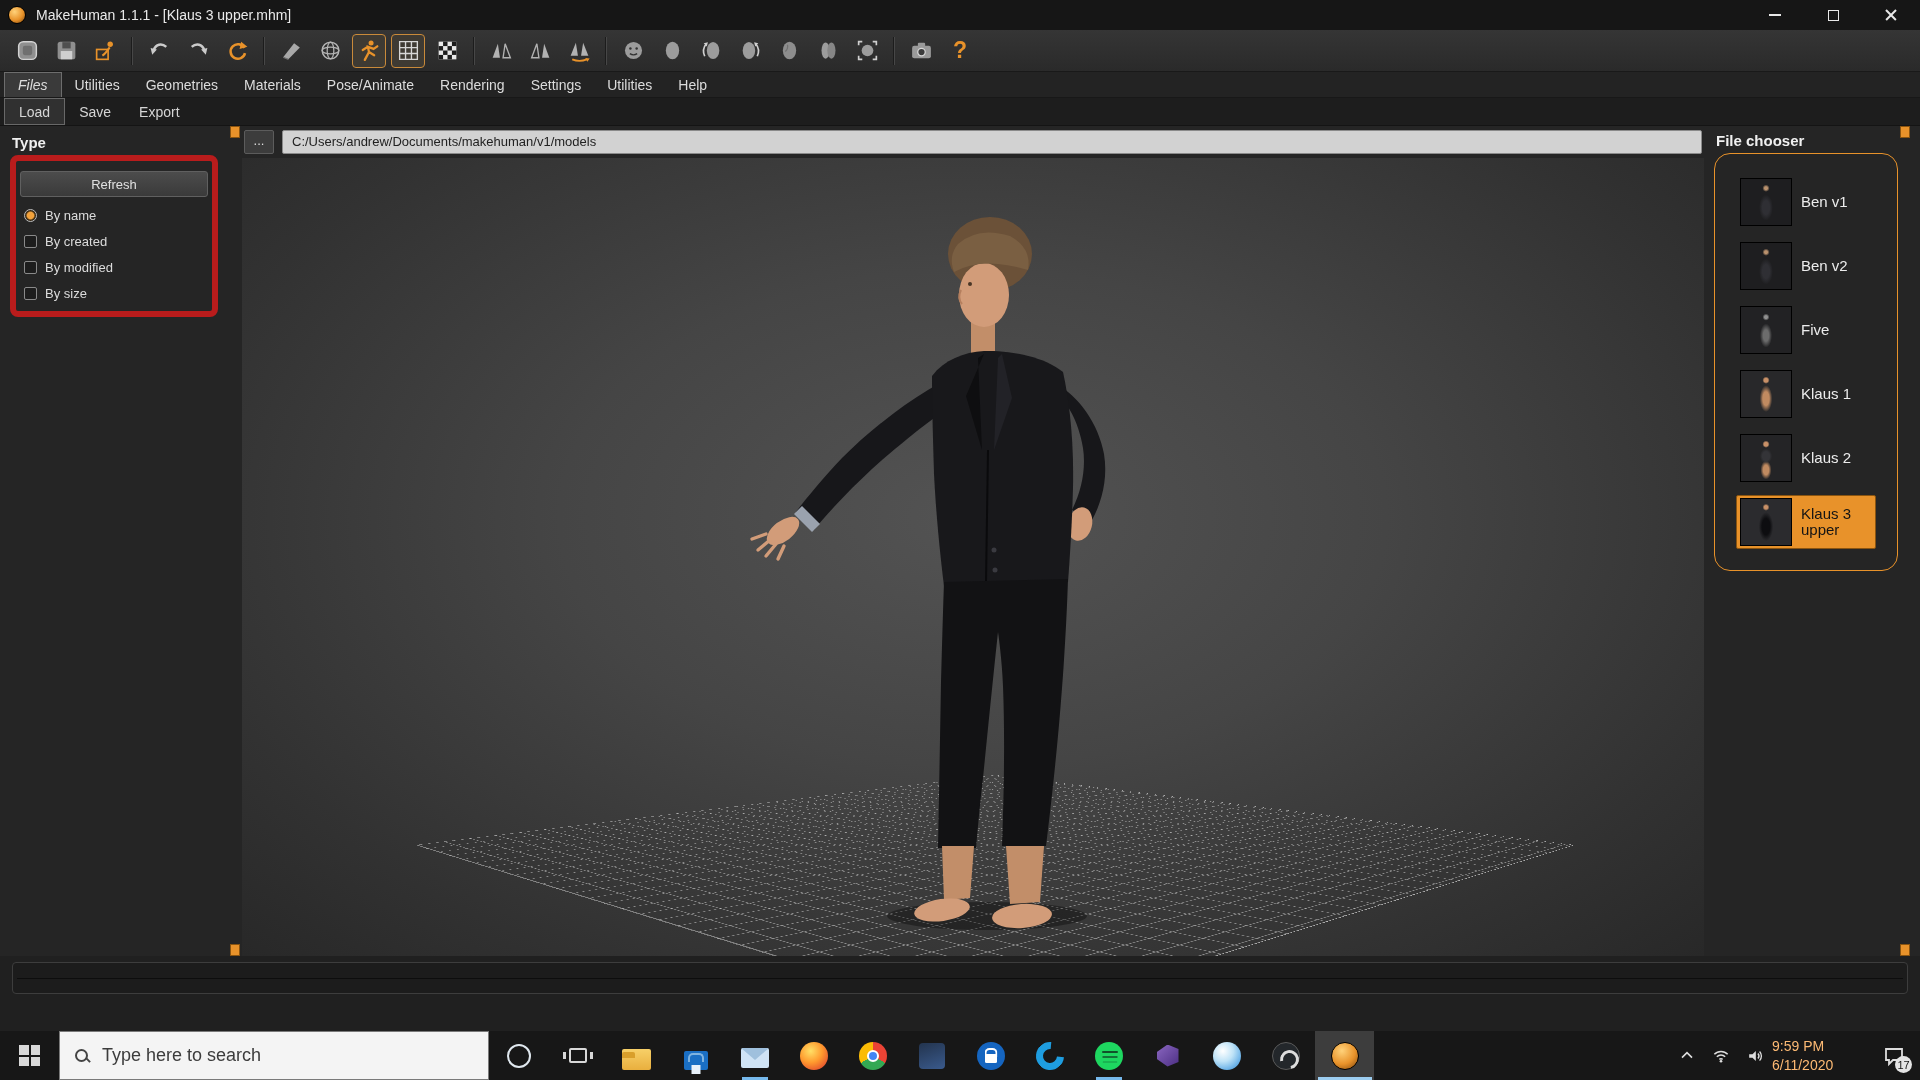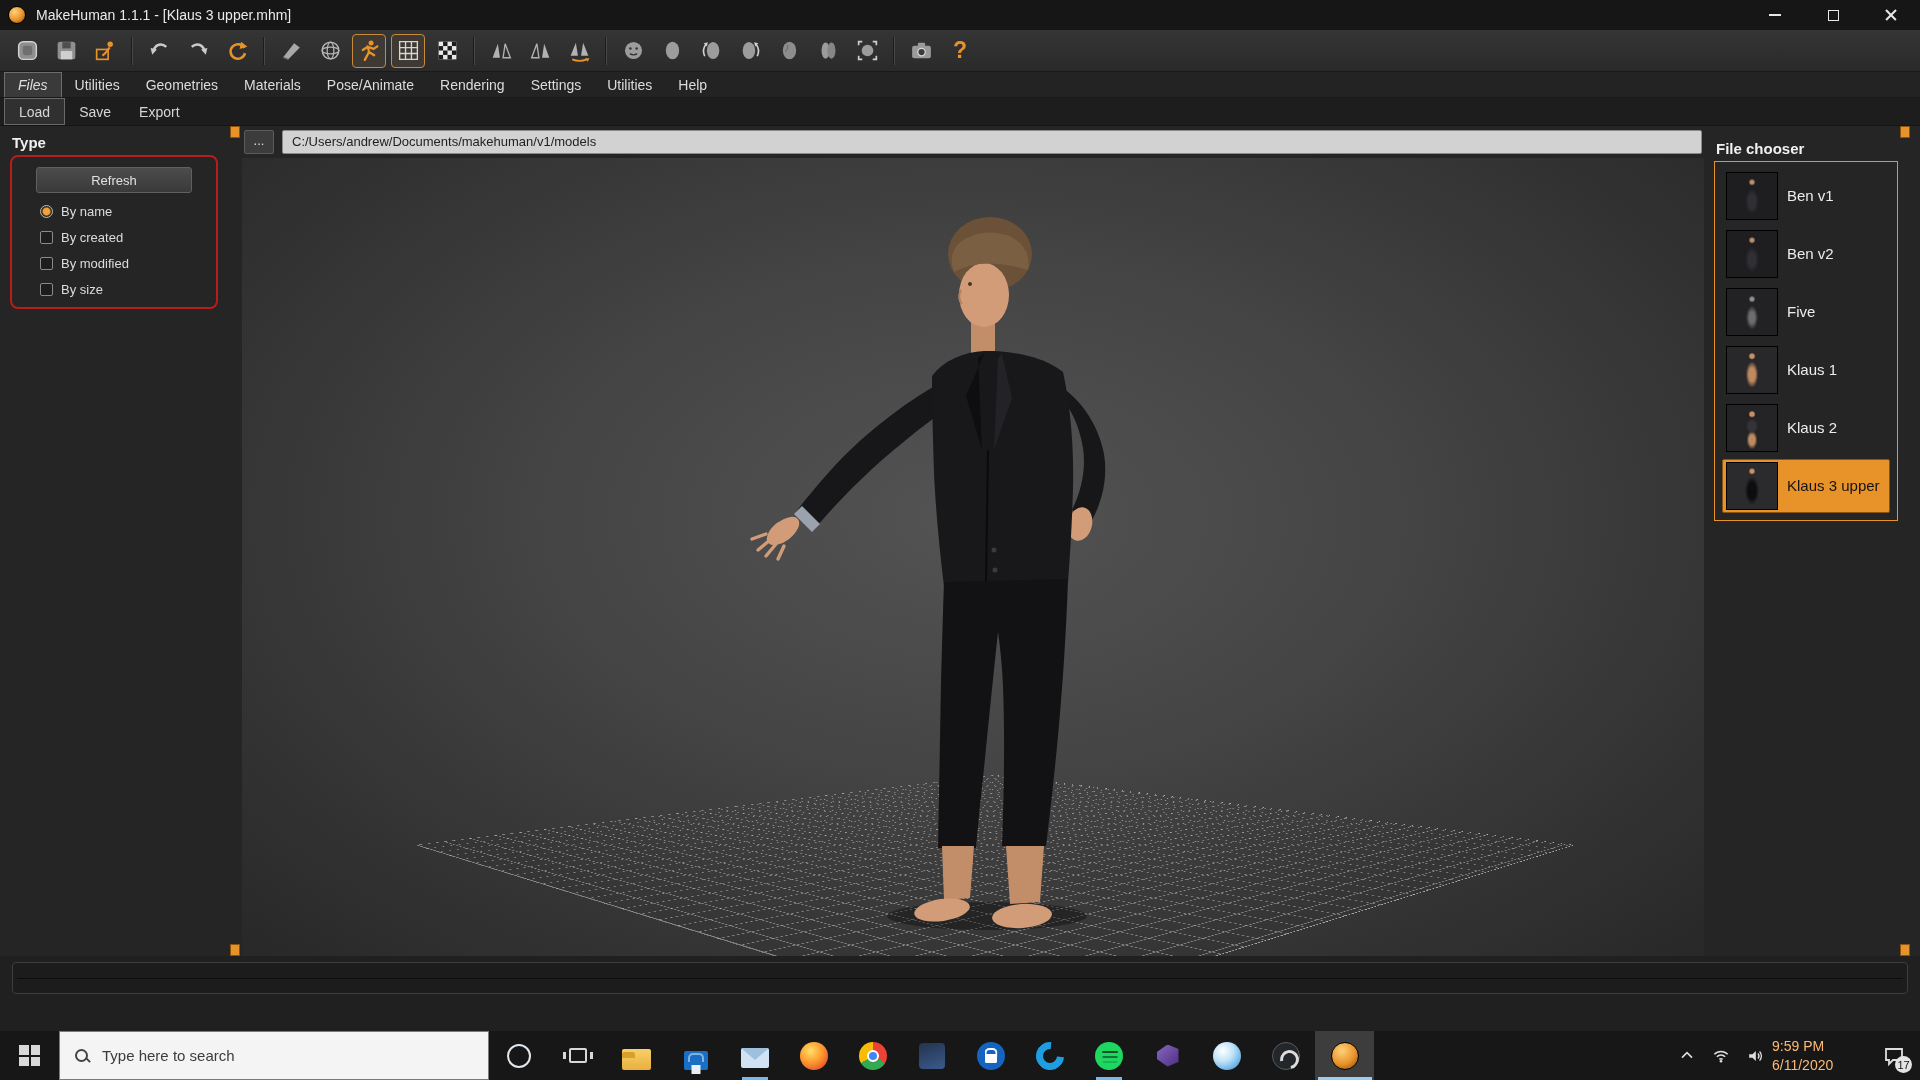--- a/index.html
+++ b/index.html
@@ -34,21 +34,21 @@
   .subtabbar { position:absolute; top:98px; left:0; width:100%; height:28px; background:#1d1d1d; border-bottom:1px solid #141414; display:flex; align-items:stretch; padding-left:4px; }
   .subtab { padding:0 14px; font-size:14px; color:#d5d5d5; display:flex; align-items:center; }
   .subtab.selected { background:#303030; border:1px solid #686868; }
 
   
   .main { position:absolute; top:126px; left:0; width:1920px; height:830px; background:#252525; }
 
   
   .sortpanel { position:absolute; left:0; top:0; width:228px; height:100%; padding:6px 10px; }
   .sort-title { font-size:15px; font-weight:bold; color:#f0f0f0; padding:2px 2px 4px 2px; }
-  .sort-box { border:2px solid #b91c1c; border-radius:8px; padding:10px 24px; }
+  .sort-box { border:6px solid #b91c1c; border-radius:8px; padding:10px 4px; }
   .refresh-btn { display:block; width:100%; height:26px; background:linear-gradient(#4c4c4c,#3a3a3a); border:1px solid #606060; border-radius:3px; color:#e0e0e0; font-size:13px; font-family:"Liberation Sans",sans-serif; }
   .radio-row { display:flex; align-items:center; gap:8px; margin-top:11px; padding-left:4px; }
   .radio { width:13px; height:13px; border:1px solid #8a8a8a; background:#1d1d1d; border-radius:2px; flex:none; }
   .radio.on { border-radius:50%; border-color:#bdbdbd; background:radial-gradient(circle, #f2a23c 0 42%, #4a3212 58%, #1d1d1d 75%); }
   .radio-label { font-size:13px; color:#dcdcdc; }
 
   
   .vsplit { position:absolute; top:0; width:14px; height:100%; }
   .grip { position:absolute; left:2px; width:10px; height:12px; background:#e8922a; border:1px solid #8a5410; }
   .grip.top { top:0; } .grip.bottom { bottom:0; }
@@ -61,23 +61,23 @@
   .canvas { position:absolute; left:0; top:32px; width:1462px; height:798px; background:radial-gradient(ellipse at 50% 45%, #535353 0%, #454545 40%, #323232 78%, #282828 100%); overflow:hidden; }
   .floor { position:absolute; left:343px; top:277px; width:820px; height:820px;
     background-image:
       repeating-linear-gradient(0deg, rgba(215,215,215,.55) 0 1px, transparent 1px 27px),
       repeating-linear-gradient(90deg, rgba(215,215,215,.55) 0 1px, transparent 1px 27px);
     border:1px solid rgba(210,210,210,.4);
     transform:perspective(1300px) rotateX(80deg) rotateZ(45deg); }
   .human { position:absolute; inset:0; width:1462px; height:798px; }
 
   
-  .filepanel { position:absolute; left:1714px; top:8px; width:184px; height:100%; padding-top:6px; }
+  .filepanel { position:absolute; left:1714px; top:0; width:184px; height:100%; padding-top:6px; }
   .fc-title { font-size:15px; font-weight:bold; color:#f0f0f0; padding:0 2px 4px 2px; }
-  .fc-box { border:1px solid #e8922a; border-radius:0; padding:7px; display:flex; flex-direction:column; gap:4px; }
+  .fc-box { border:1px solid #e8922a; border-radius:16px; padding:21px; display:flex; flex-direction:column; gap:10px; }
   .fc-item { display:flex; align-items:center; gap:9px; padding:2px 3px; border:1px solid transparent; border-radius:2px; }
   .fc-item.selected { background:#e8922a; border-color:#8a5410; }
   .fc-thumb { width:52px; height:48px; border:1px solid #000; background-color:#232325; background-repeat:no-repeat; flex:none; }
   .fc-label { font-size:15px; color:#ececec; line-height:1.1; }
   .fc-item.selected .fc-label { color:#141414; }
   .t1,.t2 { background-color:#1e1e20; background-image:radial-gradient(circle 5px at 50% 20%, #b9916d 30%, transparent 72%), radial-gradient(ellipse 9px 17px at 50% 62%, #2f2f34 40%, transparent 76%); }
   .t3 { background-color:#222224; background-image:radial-gradient(circle 5px at 50% 22%, #909090 30%, transparent 70%), radial-gradient(ellipse 8px 16px at 50% 62%, #6c6c6c 35%, transparent 75%); }
   .t4 { background-color:#28282a; background-image:radial-gradient(circle 5px at 50% 20%, #c89067 40%, transparent 72%), radial-gradient(ellipse 8px 17px at 50% 60%, #c08a60 40%, transparent 78%); }
   .t5 { background-color:#242426; background-image:radial-gradient(circle 5px at 50% 20%, #c89067 40%, transparent 72%), radial-gradient(ellipse 8px 10px at 50% 46%, #343438 45%, transparent 76%), radial-gradient(ellipse 7px 12px at 50% 76%, #c08a60 40%, transparent 78%); }
   .t6 { background-color:#2b2b2e; background-image:radial-gradient(circle 5px at 50% 18%, #c89067 35%, transparent 70%), radial-gradient(ellipse 9px 18px at 50% 60%, #0d0d10 45%, transparent 80%); }
@@ -91,21 +91,21 @@
   .tb-slot { position:relative; width:59px; display:flex; align-items:center; justify-content:center; }
   .tb-slot.active { background:#3d3d3d; }
   .run-ind { position:absolute; bottom:0; left:50%; transform:translateX(-50%); width:26px; height:3px; background:#76b9ed; }
   .tb-slot.active .run-ind { width:54px; background:#9ccdf0; }
   .win-logo { width:21px; height:21px; display:grid; grid-template-columns:1fr 1fr; grid-template-rows:1fr 1fr; gap:2px; }
   .win-logo span { background:#d9d9d9; }
   .tb-search { width:430px; background:#f4f4f4; border:1px solid #7a7a7a; display:flex; align-items:center; padding:0 14px; gap:12px; }
   .search-glyph { position:relative; width:16px; height:16px; flex:none; }
   .search-glyph::before { content:""; position:absolute; left:1px; top:1px; width:9px; height:9px; border:2px solid #444; border-radius:50%; }
   .search-glyph::after { content:""; position:absolute; left:11px; top:11px; width:6px; height:2px; background:#444; transform:rotate(45deg); }
-  .search-input { border:none; outline:none; background:transparent; flex:1; font-size:15px; color:#1d4ed8; font-family:"Liberation Sans",sans-serif; }
+  .search-input { border:none; outline:none; background:transparent; flex:1; font-size:18px; color:#1d4ed8; font-family:"Liberation Sans",sans-serif; }
   .search-input::placeholder { color:#3c3c3c; }
   .ico-cortana { width:24px; height:24px; border:2.5px solid #dfe7ee; border-radius:50%; }
   .ico-taskview { position:relative; width:18px; height:15px; border:2px solid #d8d8d8; border-radius:2px; }
   .ico-taskview::before { content:""; position:absolute; left:-8px; top:2px; width:3px; height:7px; background:#d8d8d8; }
   .ico-taskview::after { content:""; position:absolute; right:-8px; top:2px; width:3px; height:7px; background:#d8d8d8; }
   .app-ico { width:30px; height:30px; position:relative; }
   .ico-folder { height:21px; width:29px; margin-top:7px; background:linear-gradient(#f7d068,#e9af3e); border-radius:2px; }
   .ico-folder::before { content:""; position:absolute; top:3px; left:0; width:13px; height:6px; background:#d99f2b; border-radius:2px 2px 0 0; }
   .ico-store { width:24px; height:19px; margin:9px auto 0; background:#1a6fc4; border-radius:2px; }
   .ico-store::before { content:""; position:absolute; top:2px; left:50%; transform:translateX(-50%); width:12px; height:7px; border:2px solid #7fb3df; border-bottom:none; border-radius:5px 5px 0 0; }

